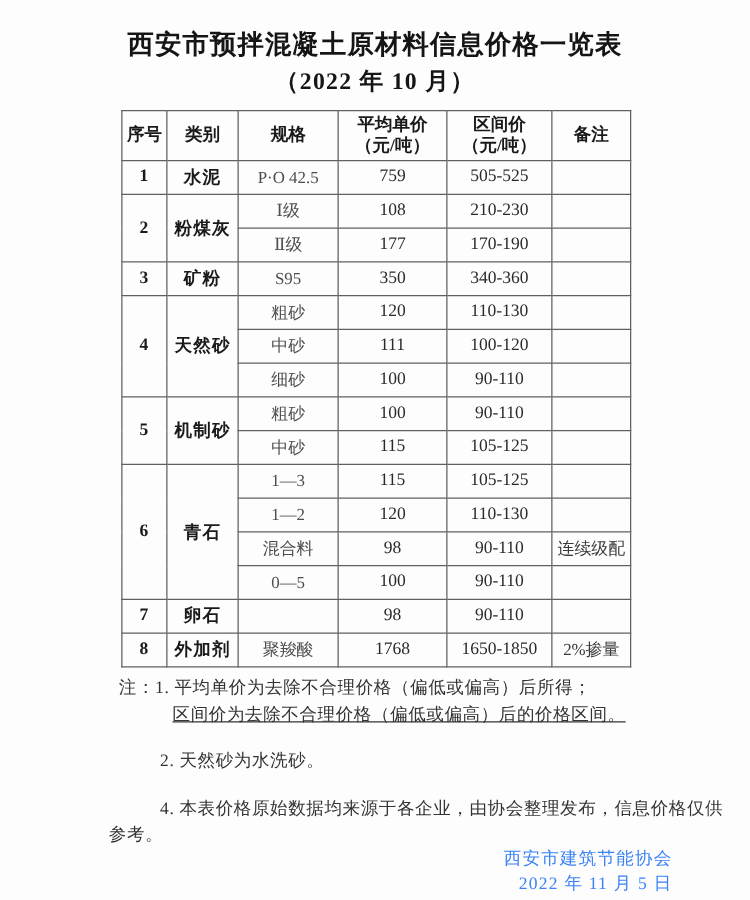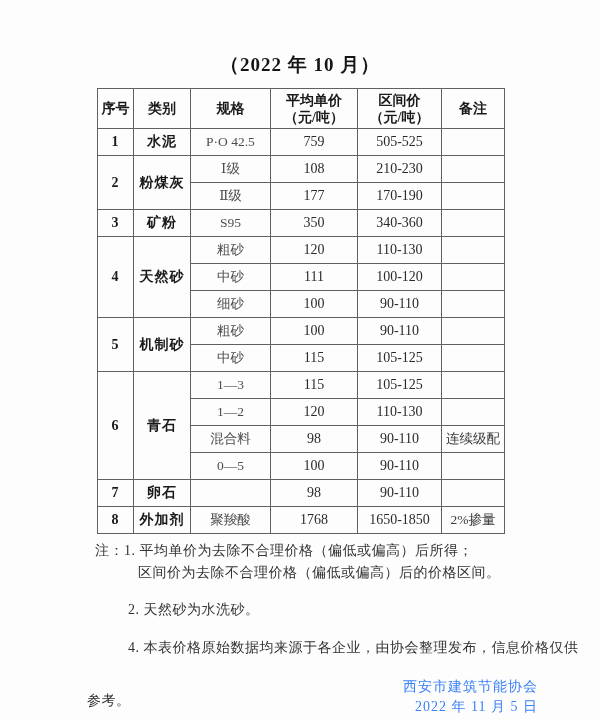--- a/index.html
+++ b/index.html
@@ -76,40 +76,41 @@
     font-size: 14px;
     color: #333;
   }
   .note-line {
     height: 21.6px;
     line-height: 21.6px;
     white-space: nowrap;
     letter-spacing: 0.5px;
   }
   .note-l1 { padding-left: 8px; font-family: Liberation Serif, serif; }
-  .note-l2 { padding-left: 51px; }
+  .note-l2 { padding-left: 51px; text-decoration: underline; }
   .note-l3, .note-l4, .note-l5 { padding-left: 41px; margin-top: 16px; }
-  .note-l6 { padding-left: 0; margin-top: 32px; }
+  .note-l6 { padding-left: 0; }
   .footer-org, .footer-date {
     position: absolute;
     left: 288px;
     width: 250px;
     text-align: right;
     font-size: 14px;
     color: #3b82f6;
     letter-spacing: 1px;
   }
   .footer-org { top: 678px; }
   .footer-date { top: 698px; }
 </style>
 </head>
 <body>
 
 <div class="page">
 
+  <div class="doc-title">西安市预拌混凝土原材料信息价格一览表</div>
   <div class="doc-subtitle">（2022 年 10 月）</div>
 
   <table class="price-table">
     <colgroup>
       <col style="width:36px">
         <col style="width:57px">
         <col style="width:80px">
       <col style="width:87px">
         <col style="width:84px">
         <col style="width:63px">

